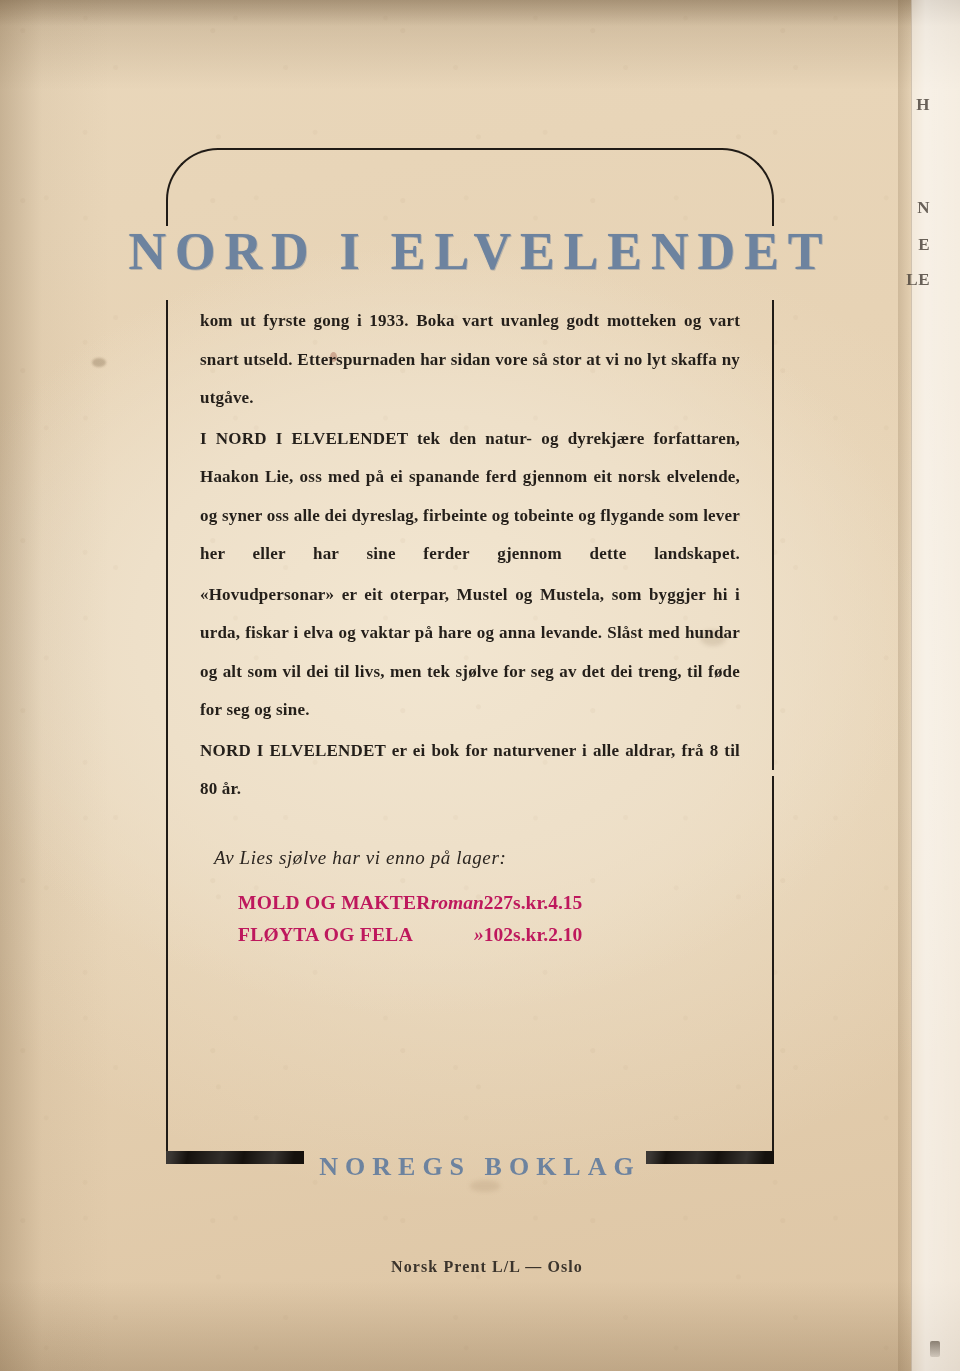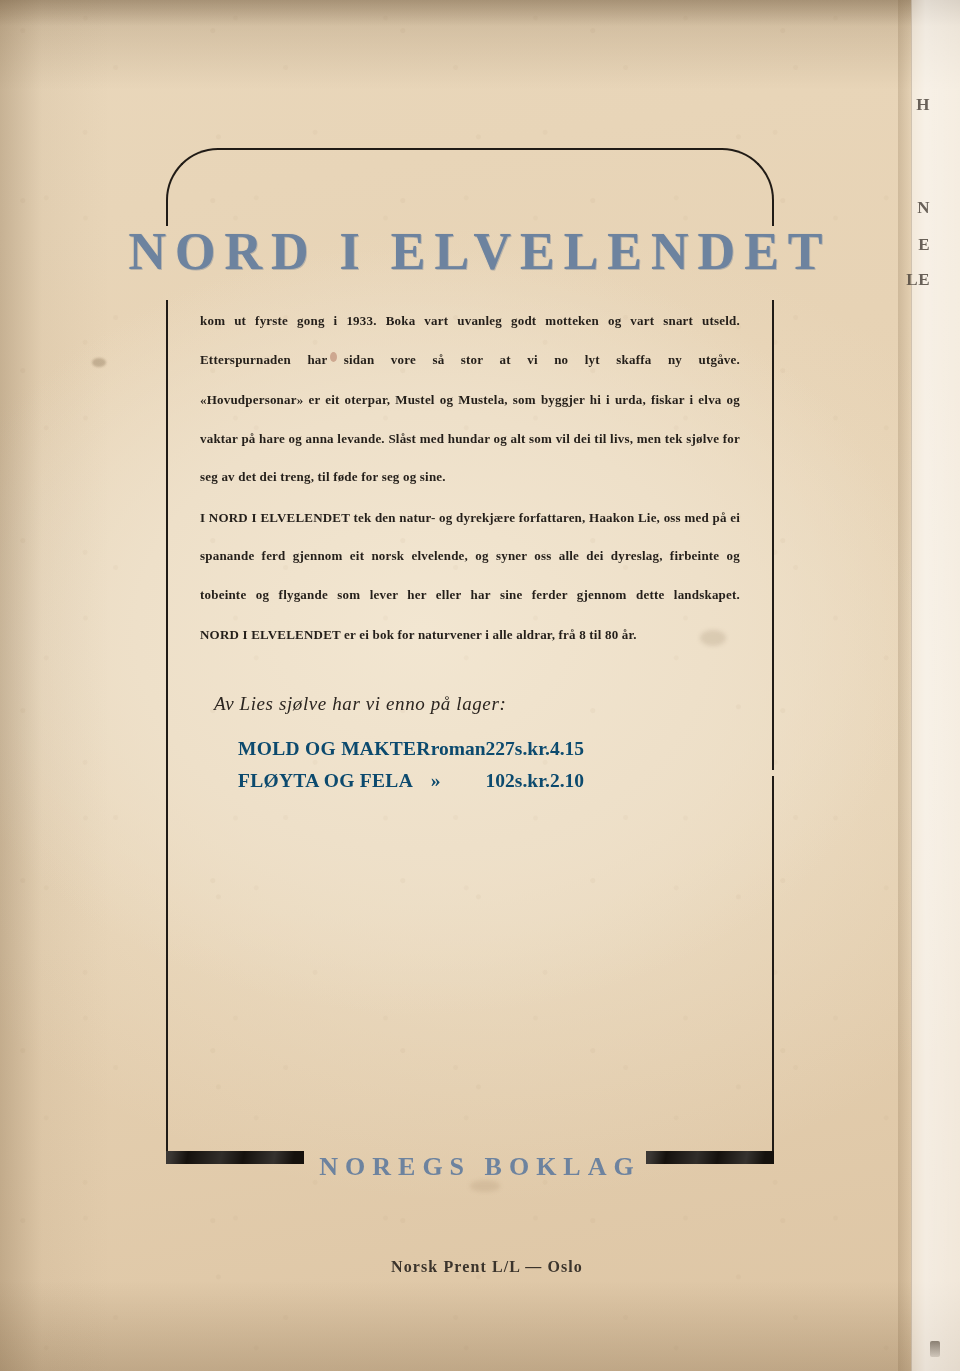--- a/index.html
+++ b/index.html
@@ -152,21 +152,21 @@
 
   
   .body-col {
     position: absolute;
     left: 200px;
     top: 302px;
     width: 540px;
   }
   .para {
     margin: 0 0 2px 0;
-    font-size: 13px;
+    font-size: 17px;
     font-weight: 700;
     line-height: 38.5px;
     text-align: justify;
     text-align-last: justify;
     color: #241f1a;
     letter-spacing: .2px;
   }
   .para.last-ragged {
     text-align-last: left;
   }
@@ -179,30 +179,30 @@
     font-weight: 400;
     color: #2b2520;
     letter-spacing: .6px;
   }
 
   
   .booklist {
     margin: 18px 0 0 38px;
     border-collapse: collapse;
     font-weight: 700;
-    color: #0c4a6e;
+    color: #be185d;
   }
   .booklist td {
     padding: 1px 0;
     font-size: 19.5px;
     line-height: 30px;
     white-space: nowrap;
   }
   .bk-title { padding-right: 16px; letter-spacing: .3px; }
-  .bk-kind  { padding-right: 14px; font-weight: 700; }
+  .bk-kind  { text-align: right; padding-right: 14px; font-weight: 700; font-style: italic; }
   .bk-pages { text-align: center; padding-right: 5px; }
   .bk-ssuf  { padding-right: 16px; }
   .bk-kr    { padding-right: 6px; }
   .bk-price { text-align: right; }
 
   
   .publisher {
     position: absolute;
     left: 0;
     right: 0;
@@ -276,22 +276,22 @@
 
     <div class="foot-bar" style="left:0; top:1003px; width:138px;"></div>
     <div class="foot-bar" style="right:0; top:1003px; width:128px;"></div>
   </div>
 
   <div class="cover-title">NORD I ELVELENDET</div>
 
   <div class="body-col">
 
     <p class="para">kom ut fyrste gong i 1933. Boka vart uvanleg godt motteken og vart snart utseld. Etterspurnaden har sidan vore så stor at vi no lyt skaffa ny utgåve.</p>
+    <p class="para">I NORD I ELVELENDET tek den natur- og dyrekjære forfattaren, Haakon Lie, oss med på ei spanande ferd gjennom eit norsk elvelende, og syner oss alle dei dyreslag, firbeinte og tobeinte og flygande som lever her eller har sine ferder gjennom dette landskapet.</p>
     <p class="para last-ragged">«Hovudpersonar» er eit oterpar, Mustel og Mustela, som byggjer hi i urda, fiskar i elva og vaktar på hare og anna levande. Slåst med hundar og alt som vil dei til livs, men tek sjølve for seg av det dei treng, til føde for seg og sine.</p>
-    <p class="para">I NORD I ELVELENDET tek den natur- og dyrekjære forfattaren, Haakon Lie, oss med på ei spanande ferd gjennom eit norsk elvelende, og syner oss alle dei dyreslag, firbeinte og tobeinte og flygande som lever her eller har sine ferder gjennom dette landskapet.</p>
     <p class="para last-ragged">NORD I ELVELENDET er ei bok for naturvener i alle aldrar, frå 8 til 80 år.</p>
 
     <div class="lager-line">Av Lies sjølve har vi enno på lager:</div>
 
     <table class="booklist">
       <tbody>
         <tr>
           <td class="bk-title">MOLD OG MAKTER</td>
           <td class="bk-kind">roman</td>
           <td class="bk-pages">227</td>

